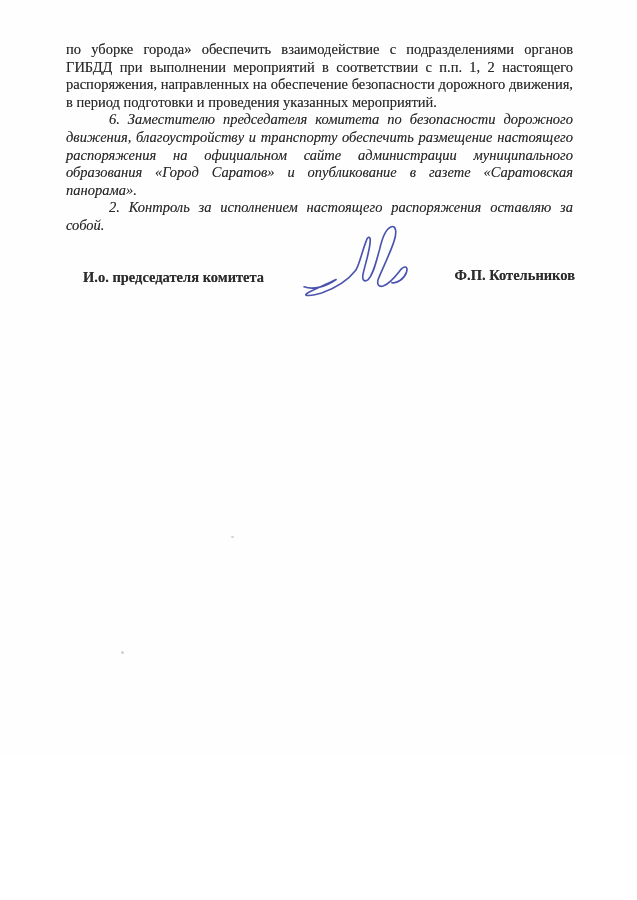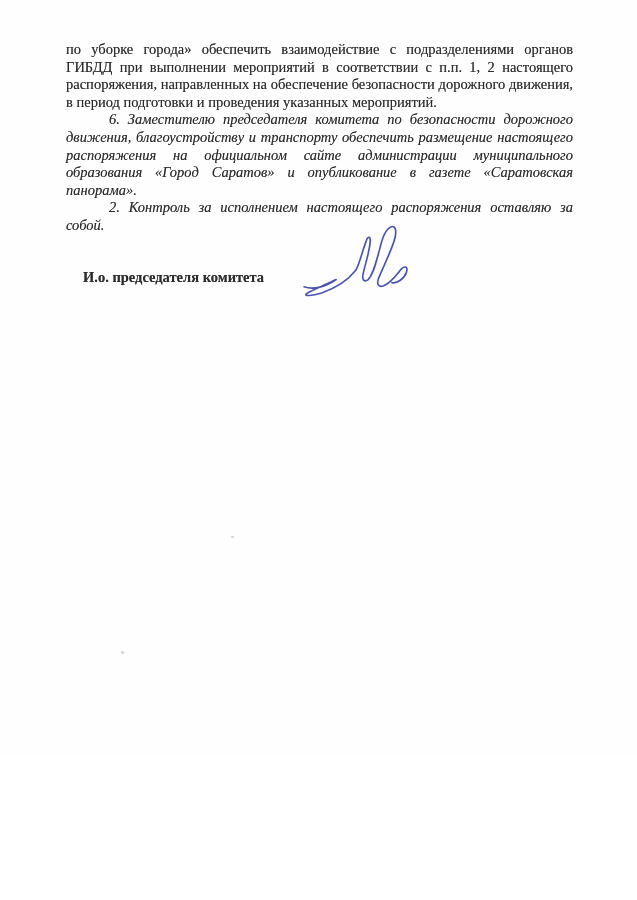--- a/index.html
+++ b/index.html
@@ -82,20 +82,21 @@
 <div class="page">
 
   <div class="text-block">
     <p>по уборке города» обеспечить взаимодействие с подразделениями органов ГИБДД при выполнении мероприятий в соответствии с п.п. 1, 2 настоящего распоряжения, направленных на обеспечение безопасности дорожного движения, в период подготовки и проведения указанных мероприятий.</p>
     <p class="indent">6. Заместителю председателя комитета по безопасности дорожного движения, благоустройству и транспорту обеспечить размещение настоящего распоряжения на официальном сайте администрации муниципального образования «Город Саратов» и опубликование в газете «Саратовская панорама».</p>
     <p class="indent">2. Контроль за исполнением настоящего распоряжения оставляю за собой.</p>
   </div>
 
   <div class="sig-row">
     <span class="sig-title">И.о. председателя комитета</span>
+    <span class="sig-name">Ф.П. Котельников</span>
   </div>
 
   <div class="signature-wrap">
     <svg width="124" height="74" viewBox="0 0 120 70" fill="none" xmlns="http://www.w3.org/2000/svg">
       <path d="M3,60
                C 12,63 24,60 34,53
                C 22,59 8,64 5,67
                C 3,69 10,69 20,66
                C 34,61 46,53 53,44
                C 57,37 59,26 63,16

